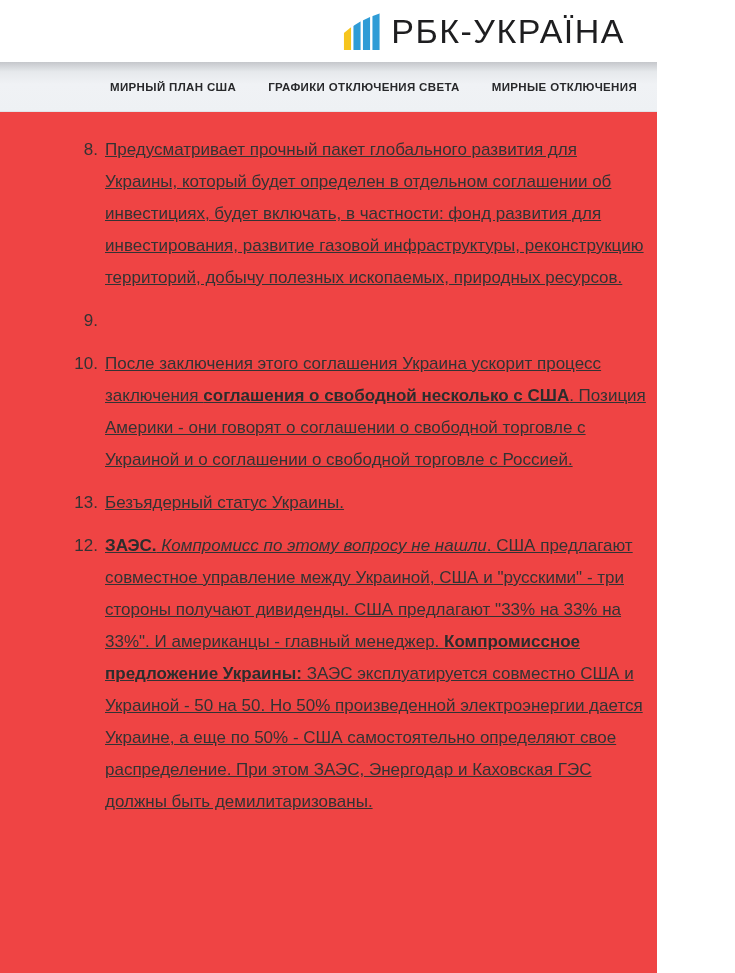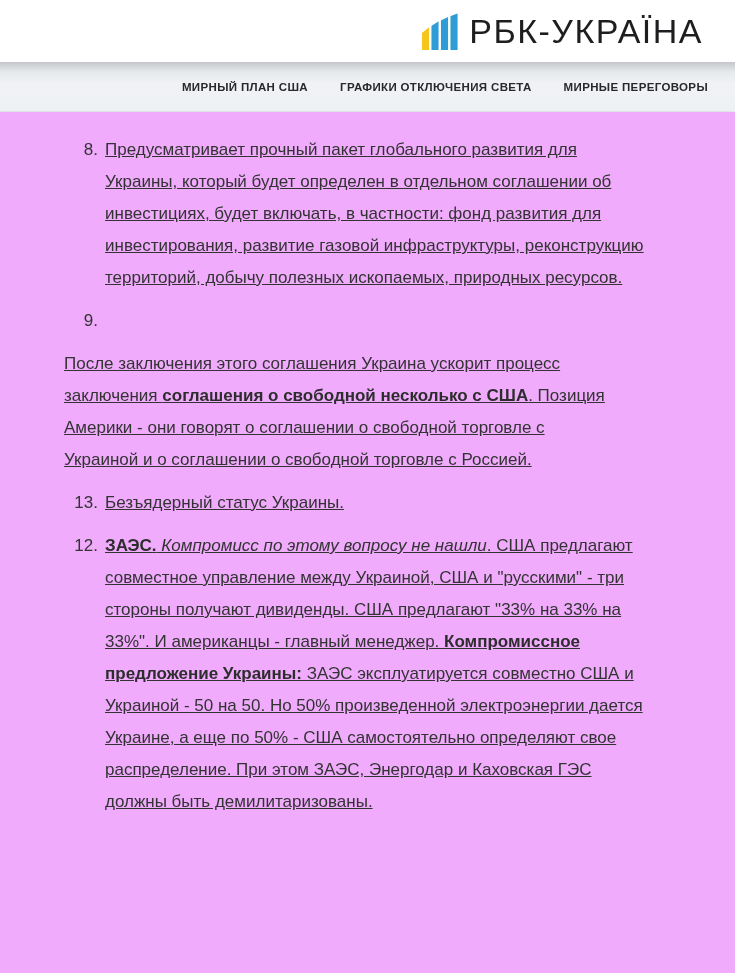--- a/index.html
+++ b/index.html
@@ -4,21 +4,21 @@
 <style>
   html, body { margin: 0; padding: 0; }
   body {
     width: 735px;
     height: 973px;
     overflow: hidden;
     background: #ffffff;
     font-family: "Liberation Sans", sans-serif;
     -webkit-font-smoothing: antialiased;
   }
-  .page { width: 735px; height: 973px; overflow: hidden; background: #f0abfc; }
+  .page { width: 657px; height: 973px; overflow: hidden; background: #ef4444; }
 
   
   .header {
     height: 62px;
     background: #ffffff;
     display: flex;
     align-items: center;
     justify-content: flex-end;
     padding-right: 32px;
     box-sizing: border-box;
@@ -41,21 +41,21 @@
   
   .nav {
     height: 50px;
     box-sizing: border-box;
     background: linear-gradient(180deg, #c5c7cb 0%, #e6e9ec 20%, #f0f2f5 45%, #eef1f4 100%);
     border-bottom: 1px solid #e1e3e6;
     display: flex;
     align-items: center;
     justify-content: flex-end;
     gap: 32px;
-    padding-right: 27px;
+    padding-right: 20px;
   }
   .nav-item {
     font-size: 11.5px;
     font-weight: 700;
     color: #28292b;
     letter-spacing: 0.35px;
     text-decoration: none;
     white-space: nowrap;
     cursor: pointer;
   }
@@ -100,33 +100,34 @@
           </g>
         </svg>
       </span>
       <span class="logo-text">РБК-УКРАЇНА</span>
     </div>
   </div>
 
   <div class="nav">
       <a class="nav-item">МИРНЫЙ ПЛАН США</a>
       <a class="nav-item">ГРАФИКИ ОТКЛЮЧЕНИЯ СВЕТА</a>
-      <a class="nav-item">МИРНЫЕ ПЕРЕГОВОРЫ</a>
+      <a class="nav-item">МИРНЫЕ ОТКЛЮЧЕНИЯ</a>
     </div>
 
   <div class="content">
     <div class="list">
         <div class="item">
           <span class="num">8.</span>
           <div class="text"><span>Предусматривает прочный пакет глобального развития для Украины, который будет определен в отдельном соглашении об инвестициях, будет включать, в частности: фонд развития для инвестирования, развитие газовой инфраструктуры, реконструкцию территорий, добычу полезных ископаемых, природных ресурсов.</span></div>
         </div>
         <div class="item">
           <span class="num">9.</span>
         </div>
         <div class="item">
+          <span class="num">10.</span>
           <div class="text"><span>После заключения этого соглашения Украина ускорит процесс заключения </span><span class="seg-bold">соглашения о свободной несколько с США</span><span>. Позиция Америки - они говорят о соглашении о свободной торговле с Украиной и о соглашении о свободной торговле с Россией.</span></div>
         </div>
         <div class="item">
           <span class="num">13.</span>
           <div class="text"><span>Безъядерный статус Украины.</span></div>
         </div>
         <div class="item">
           <span class="num">12.</span>
           <div class="text"><span class="seg-bold">ЗАЭС.</span><span class="seg-italic"> Компромисс по этому вопросу не нашли</span><span>. США предлагают совместное управление между Украиной, США и "русскими" - три стороны получают дивиденды. США предлагают "33% на 33% на 33%". И американцы - главный менеджер. </span><span class="seg-bold">Компромиссное предложение Украины:</span><span> ЗАЭС эксплуатируется совместно США и Украиной - 50 на 50. Но 50% произведенной электроэнергии дается Украине, а еще по 50% - США самостоятельно определяют свое распределение. При этом ЗАЭС, Энергодар и Каховская ГЭС должны быть демилитаризованы.</span></div>
         </div>

